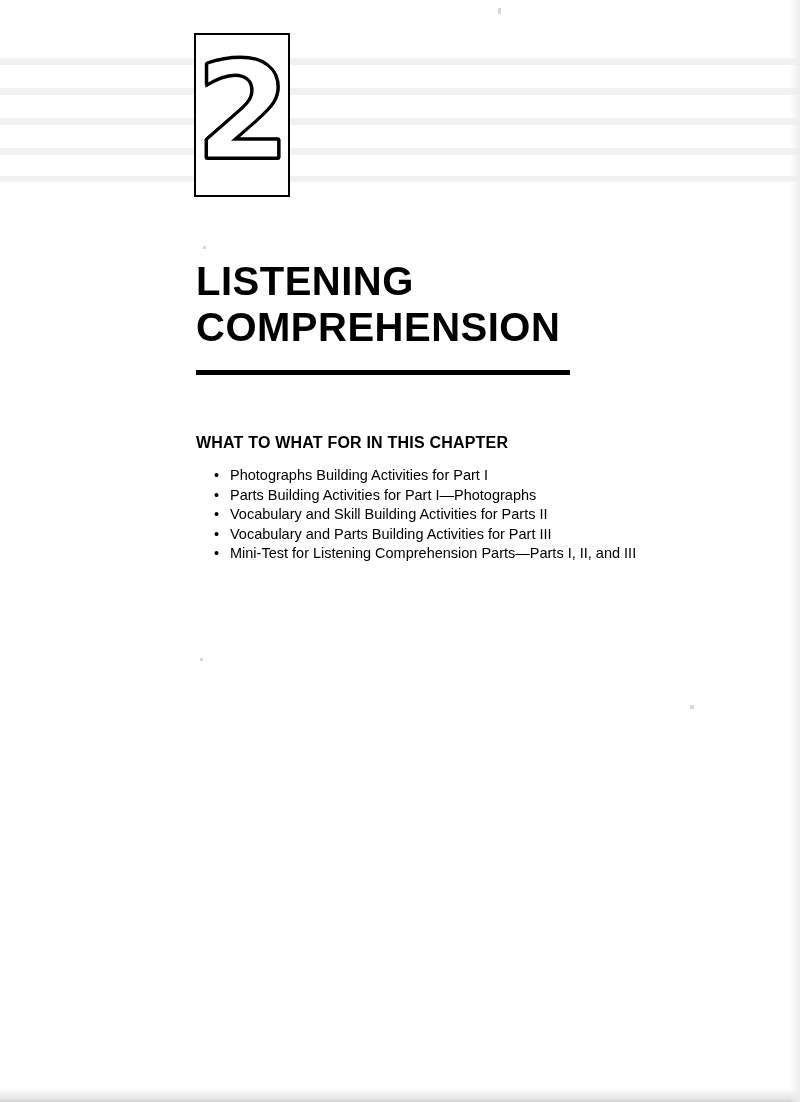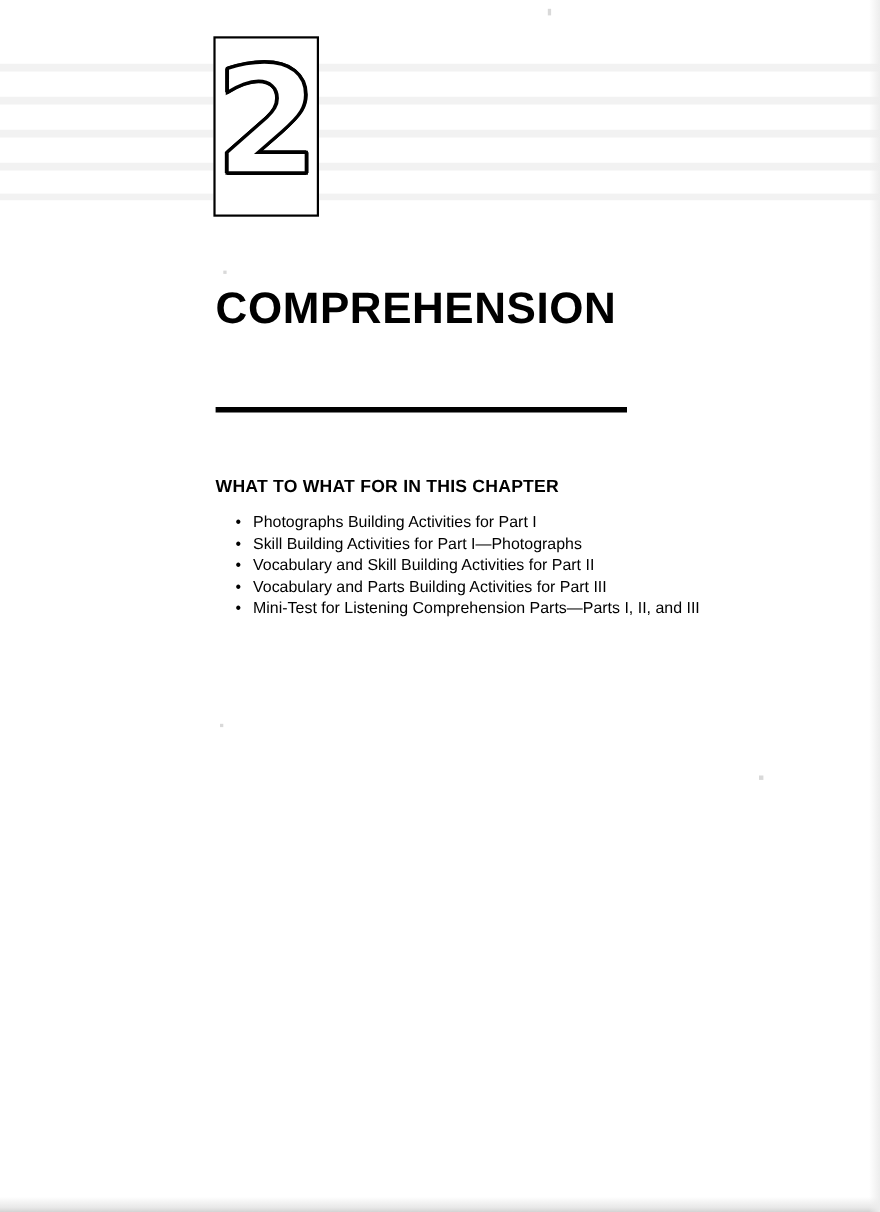--- a/index.html
+++ b/index.html
@@ -161,38 +161,39 @@
   <div class="corner-speck speck-1"></div>
   <div class="corner-speck speck-2"></div>
   <div class="corner-speck speck-3"></div>
   <div class="corner-speck speck-4"></div>
 
   <div class="chapter-number-box">
     <span class="chapter-number">2</span>
   </div>
 
   <div class="title-block">
+    <div class="title-line">LISTENING</div>
     <div class="title-line">COMPREHENSION</div>
   </div>
   <div class="title-rule"></div>
 
   <div class="section-heading">WHAT TO WHAT FOR IN THIS CHAPTER</div>
 
   <ul class="bullet-list">
     <li>
       <span class="bullet-dot">•</span>
       <span>Photographs Building Activities for Part I</span>
     </li>
     <li>
       <span class="bullet-dot">•</span>
-      <span>Skill Building Activities for Part I—Photographs</span>
-    </li>
-    <li>
-      <span class="bullet-dot">•</span>
-      <span>Vocabulary and Skill Building Activities for Part II</span>
+      <span>Parts Building Activities for Part I—Photographs</span>
+    </li>
+    <li>
+      <span class="bullet-dot">•</span>
+      <span>Vocabulary and Skill Building Activities for Parts II</span>
     </li>
     <li>
       <span class="bullet-dot">•</span>
       <span>Vocabulary and Parts Building Activities for Part III</span>
     </li>
     <li>
       <span class="bullet-dot">•</span>
       <span>Mini-Test for Listening Comprehension Parts—Parts I, II, and III</span>
     </li>
   </ul>

